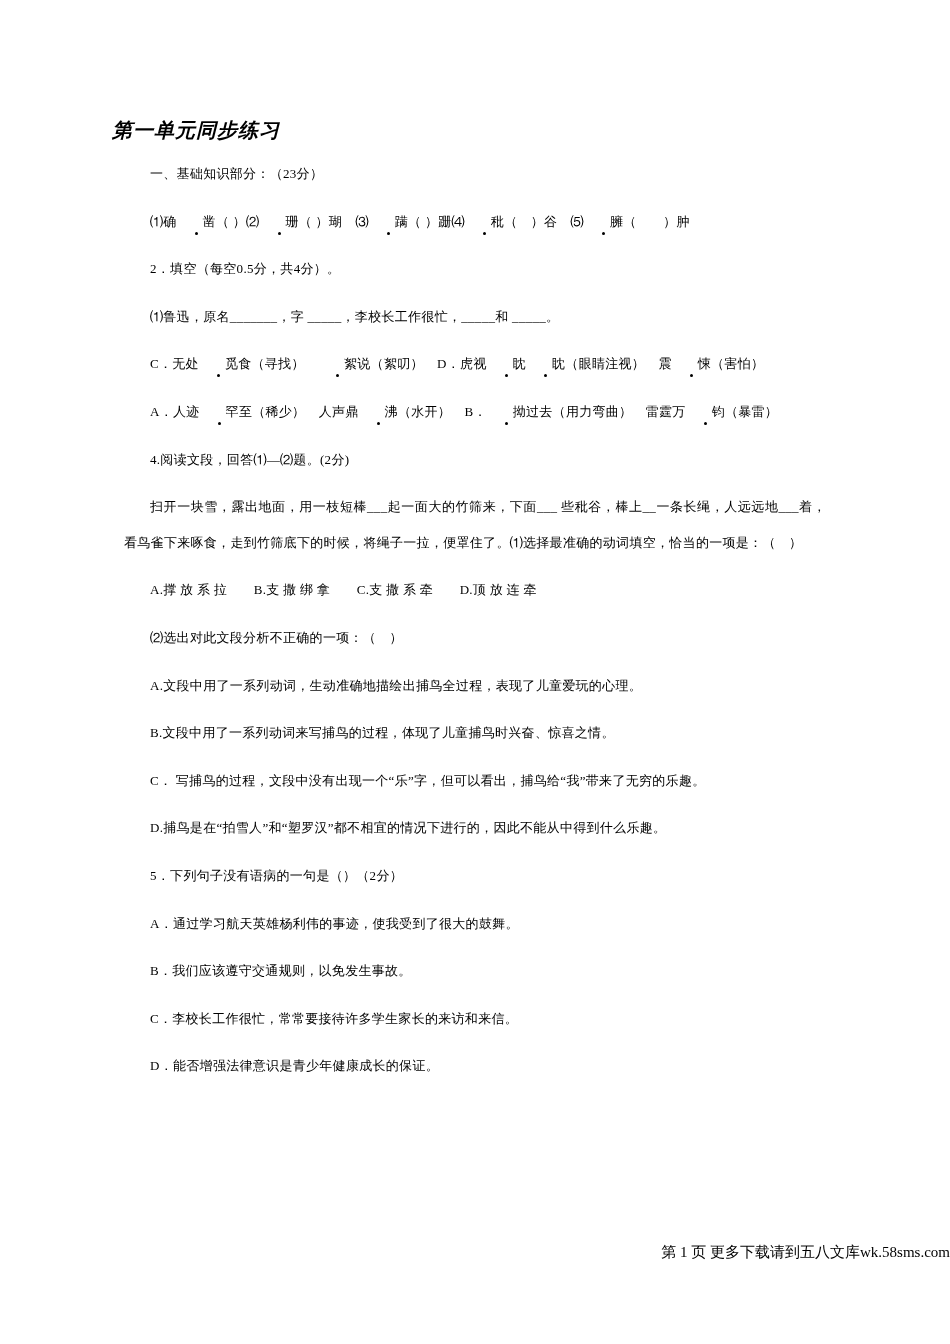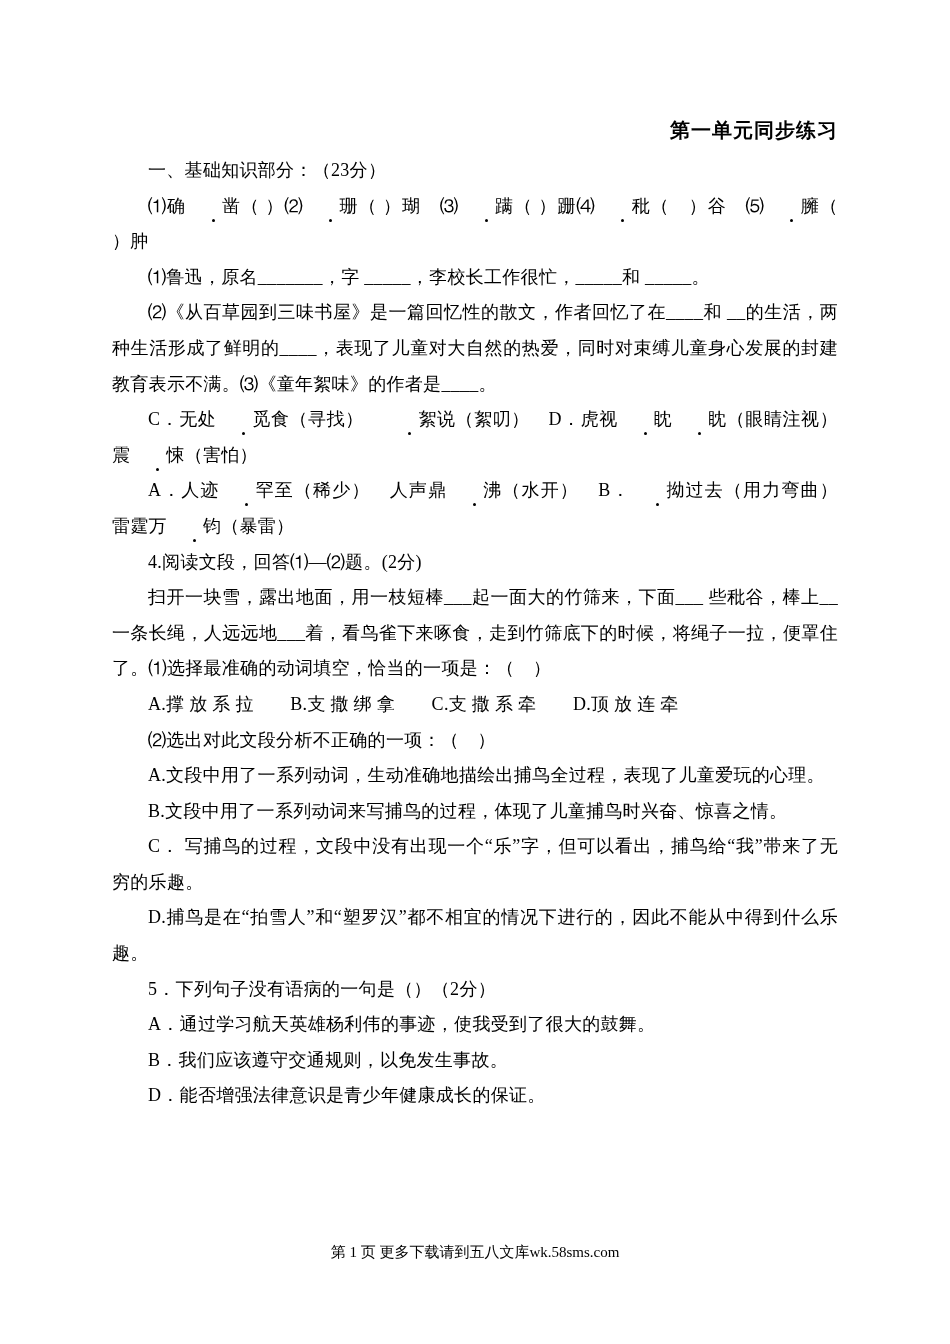--- a/index.html
+++ b/index.html
@@ -13,30 +13,31 @@
     color: #000000;
   }
   .page {
     position: relative;
     width: 950px;
     height: 1344px;
     box-sizing: border-box;
     padding: 116px 112px 0 112px;
   }
   .doc-title {
-    text-align: right;
+    text-align: left;
     font-weight: bold;
     font-size: 20px;
     line-height: 28px;
     margin: 0 0 9px 0;
     letter-spacing: 1px;
+    font-style: italic;
   }
   .doc-body p.line {
-    margin: 0;
-    font-size: 18px;
+    margin: 12px;
+    font-size: 13px;
     line-height: 35.6px;
     text-indent: 2em;
     text-align: justify;
     letter-spacing: 0.3px;
     word-break: break-all;
   }
   
   .dot {
     display: inline-block;
     position: relative;
@@ -51,46 +52,47 @@
     height: 3px;
     margin-left: -1.5px;
     border-radius: 50%;
     background: #000;
   }
   .page-footer {
     position: absolute;
     top: 1242px;
     left: 0;
     width: 950px;
-    text-align: center;
+    text-align: right;
     font-size: 15px;
     line-height: 20px;
   }
 </style>
 </head>
 <body>
 
 <div class="page">
   <h1 class="doc-title">第一单元同步练习</h1>
   <div class="doc-body">
       <p class="line"><span>一、基础知识部分：（23分）</span></p>
       <p class="line"><span>⑴确</span><span class="dot">凿</span><span>（ ）⑵</span><span class="dot">珊</span><span>（ ）瑚　⑶</span><span class="dot">蹒</span><span>（ ）跚⑷</span><span class="dot">秕</span><span>（　）谷　⑸</span><span class="dot">臃</span><span>（　　）肿</span></p>
+      <p class="line"><span>2．填空（每空0.5分，共4分）。</span></p>
       <p class="line"><span>⑴鲁迅，原名_______，字 _____，李校长工作很忙，_____和 _____。</span></p>
-      <p class="line"><span>⑵《从百草园到三味书屋》是一篇回忆性的散文，作者回忆了在____和 __的生活，两种生活形成了鲜明的____，表现了儿童对大自然的热爱，同时对束缚儿童身心发展的封建教育表示不满。⑶《童年絮味》的作者是____。</span></p>
       <p class="line"><span>C．无处</span><span class="dot">觅</span><span>食（寻找）　</span><span class="dot">絮</span><span>说（絮叨）　D．虎视</span><span class="dot">眈</span><span class="dot">眈</span><span>（眼睛注视）　震</span><span class="dot">悚</span><span>（害怕）</span></p>
       <p class="line"><span>A．人迹</span><span class="dot">罕</span><span>至（稀少）　人声鼎</span><span class="dot">沸</span><span>（水开）　B．</span><span class="dot">拗</span><span>过去（用力弯曲）　雷霆万</span><span class="dot">钧</span><span>（暴雷）</span></p>
       <p class="line"><span>4.阅读文段，回答⑴—⑵题。(2分)</span></p>
       <p class="line"><span>扫开一块雪，露出地面，用一枝短棒___起一面大的竹筛来，下面___ 些秕谷，棒上__一条长绳，人远远地___着，看鸟雀下来啄食，走到竹筛底下的时候，将绳子一拉，便罩住了。⑴选择最准确的动词填空，恰当的一项是：（　）</span></p>
       <p class="line"><span>A.撑 放 系 拉　　B.支 撒 绑 拿　　C.支 撒 系 牵　　D.顶 放 连 牵</span></p>
       <p class="line"><span>⑵选出对此文段分析不正确的一项：（　）</span></p>
       <p class="line"><span>A.文段中用了一系列动词，生动准确地描绘出捕鸟全过程，表现了儿童爱玩的心理。</span></p>
       <p class="line"><span>B.文段中用了一系列动词来写捕鸟的过程，体现了儿童捕鸟时兴奋、惊喜之情。</span></p>
       <p class="line"><span>C． 写捕鸟的过程，文段中没有出现一个“乐”字，但可以看出，捕鸟给“我”带来了无穷的乐趣。</span></p>
       <p class="line"><span>D.捕鸟是在“拍雪人”和“塑罗汉”都不相宜的情况下进行的，因此不能从中得到什么乐趣。</span></p>
       <p class="line"><span>5．下列句子没有语病的一句是（）（2分）</span></p>
       <p class="line"><span>A．通过学习航天英雄杨利伟的事迹，使我受到了很大的鼓舞。</span></p>
       <p class="line"><span>B．我们应该遵守交通规则，以免发生事故。</span></p>
+      <p class="line"><span>C．李校长工作很忙，常常要接待许多学生家长的来访和来信。</span></p>
       <p class="line"><span>D．能否增强法律意识是青少年健康成长的保证。</span></p>
     </div>
   <div class="page-footer">
     <span>第 1 页 更多下载请到五八文库wk.58sms.com</span>
   </div>
 </div>
 
 </body></html>

